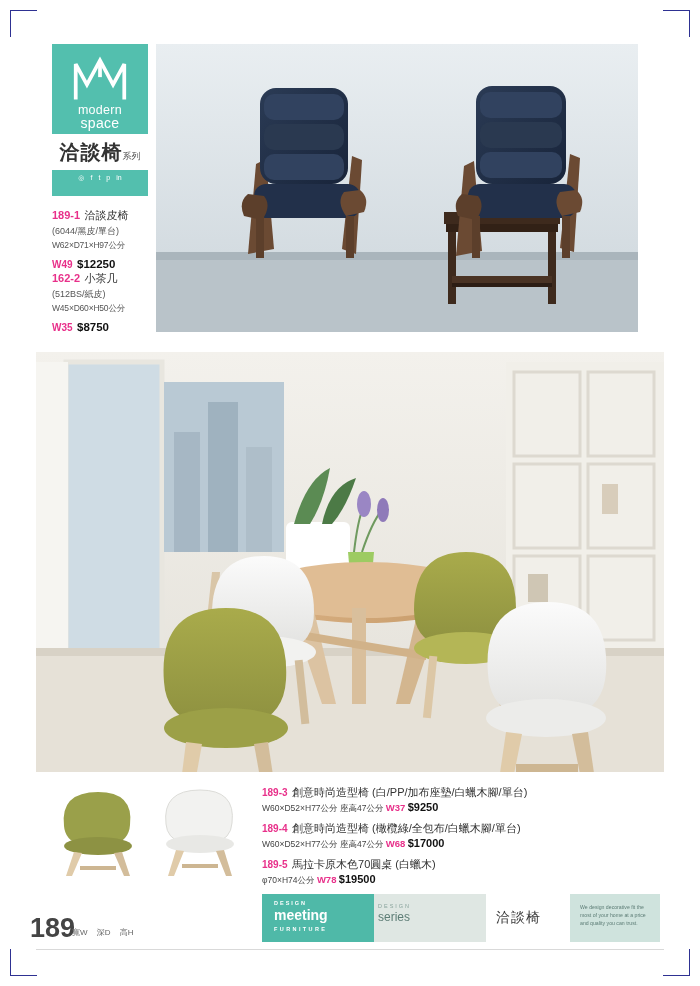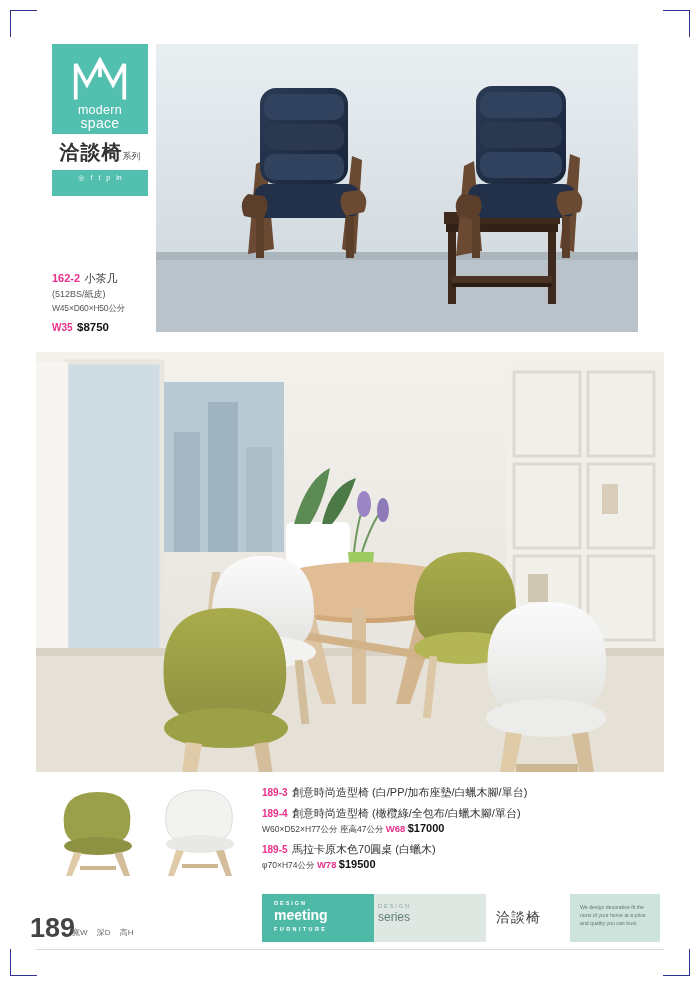--- a/index.html
+++ b/index.html
@@ -175,20 +175,30 @@
         <rect x="324" y="108" width="82" height="26" rx="10" fill="#31425f"></rect>
         <rect x="312" y="140" width="108" height="34" rx="12" fill="#22304a"></rect>
         <path d="M306 150 q-10 8 -4 22 l18 4 q10 -14 2 -24 z" fill="#5c3f2b"></path>
         <path d="M420 146 q10 8 4 22 l-18 4 q-10 -14 -2 -24 z" fill="#6b4a33"></path>
         <rect x="316" y="172" width="8" height="42" fill="#5c3f2b"></rect>
         <rect x="406" y="172" width="8" height="42" fill="#5c3f2b"></rect>
       </g>
     </svg>
   </div>
 
+  <div class="spec spec-1">
+    <div><span class="code">189-1</span>
+      <span class="name">洽談皮椅</span></div>
+    <div class="sub">(6044/黑皮/單台)</div>
+    <div class="dim">W62×D71×H97公分</div>
+    <div class="priceline">
+      <span class="w">W49</span>
+      <span class="price">$12250</span>
+    </div>
+  </div>
 
   <div class="spec spec-2">
     <div><span class="code">162-2</span>
       <span class="name">小茶几</span></div>
     <div class="sub">(512BS/紙皮)</div>
     <div class="dim">W45×D60×H50公分</div>
     <div class="priceline">
       <span class="w">W35</span>
       <span class="price">$8750</span>
     </div>
@@ -293,20 +303,25 @@
         <path d="M552 380 L564 462 L552 462 L536 382 Z" fill="#d3bd9b"></path>
         <path d="M480 412 L542 412 L542 420 L480 420 Z" fill="#cdb692"></path>
       </g>
     </svg>
   </div>
 
   <div class="spec-right" style="top:782px;">
     <div class="row">
       <div><span class="code">189-3</span>
         <span class="title">創意時尚造型椅 (白/PP/加布座墊/白蠟木腳/單台)</span></div>
+      <div class="dim">
+        <span>W60×D52×H77公分 座高47公分</span>
+        <span class="w">W37</span>
+        <span class="price">$9250</span>
+      </div>
     </div>
     <div class="row">
       <div><span class="code">189-4</span>
         <span class="title">創意時尚造型椅 (橄欖綠/全包布/白蠟木腳/單台)</span></div>
       <div class="dim">
         <span>W60×D52×H77公分 座高47公分</span>
         <span class="w">W68</span>
         <span class="price">$17000</span>
       </div>
     </div>

